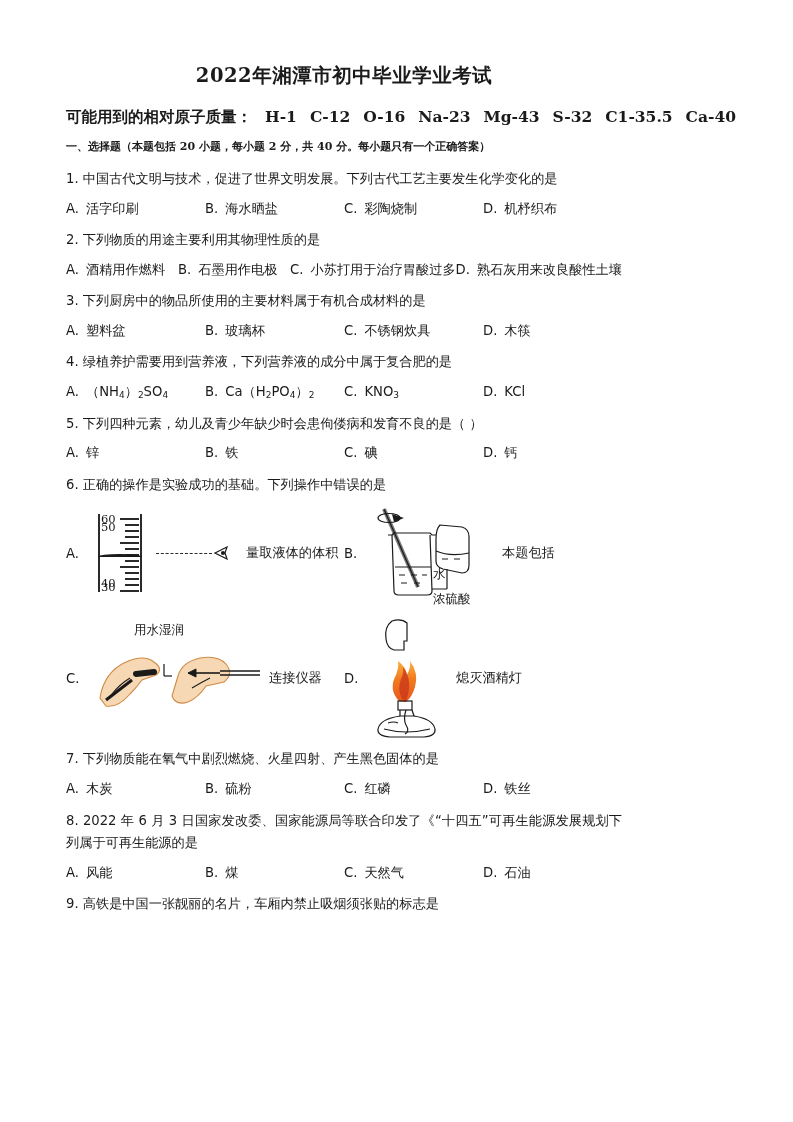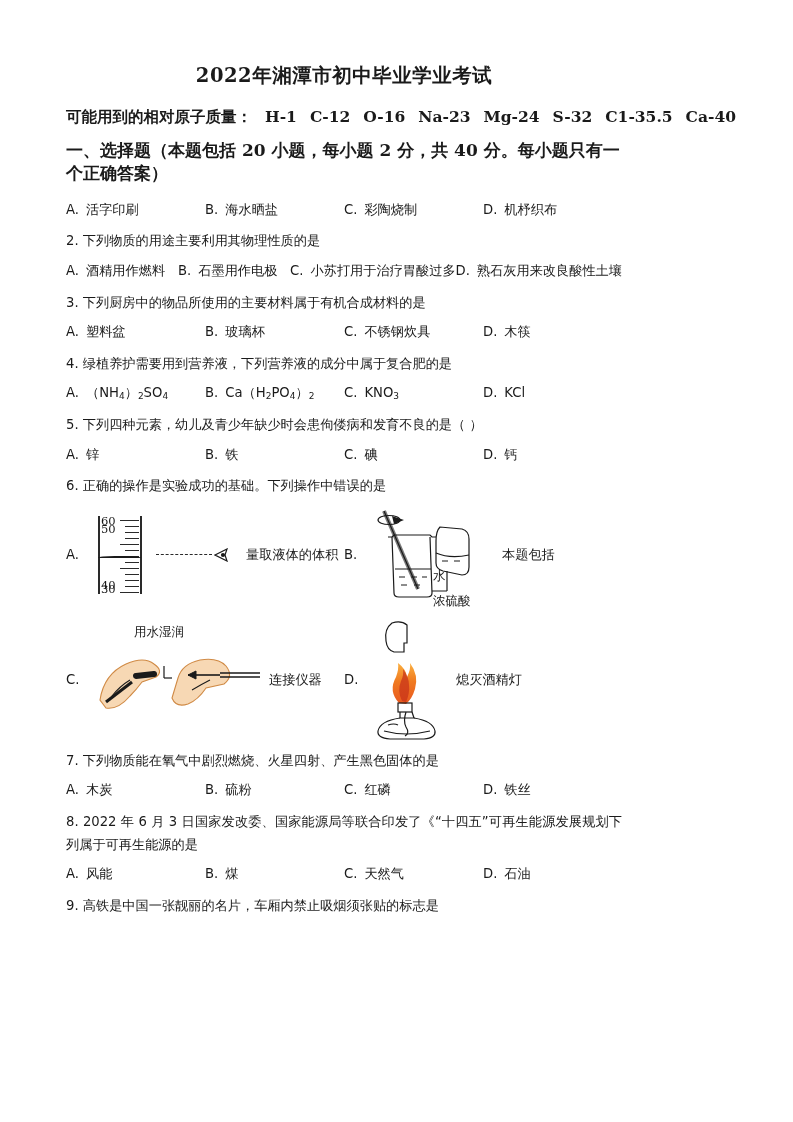--- a/index.html
+++ b/index.html
@@ -14,21 +14,21 @@
   .doc-title{
     text-align:center;font-weight:bold;font-size:19.5px;letter-spacing:.5px;
     margin:0 0 18px 0;font-family:"DejaVu Serif","Liberation Serif",serif;
   }
   .atomic-line{
     font-weight:bold;font-size:15.5px;margin:0 0 11px 0;white-space:nowrap;
     font-family:"DejaVu Serif","Liberation Serif",serif;
   }
   .atomic-line .masses span{margin-left:13px;}
   .section-head{
-    font-weight:bold;font-size:17px;margin:0 0 14px 0;
+    font-weight:bold;font-size:11px;margin:0 0 14px 0;
     font-family:"DejaVu Serif","Liberation Serif",serif;
   }
 
   .q{margin:0 0 9px 0;}
   .q-stem{font-size:13.2px;line-height:1.72;margin:0 0 7px 0;}
   .q-stem.wrap{text-align:justify;}
 
   .opts{display:flex;font-size:13.2px;line-height:1.7;margin:0 0 9px 0;}
   .opts.cols4 .opt{width:25%;}
   .opts.cols2 .opt{width:50%;}
@@ -75,27 +75,28 @@
   .lamp svg{position:absolute;left:0;top:0;}
 </style>
 </head>
 <body>
 
 <div class="page">
 
   <div class="doc-title">2022年湘潭市初中毕业学业考试</div>
 
   <div class="atomic-line">
-    <span>可能用到的相对原子质量：</span><span class="masses" id="masses"><span>H-1</span><span>C-12</span><span>O-16</span><span>Na-23</span><span>Mg-24</span><span>S-32</span><span>C1-35.5</span><span>Ca-40</span></span>
+    <span>可能用到的相对原子质量：</span><span class="masses" id="masses"><span>H-1</span><span>C-12</span><span>O-16</span><span>Na-23</span><span>Mg-43</span><span>S-32</span><span>C1-35.5</span><span>Ca-40</span></span>
   </div>
 
   <div class="section-head">一、选择题（本题包括 20 小题，每小题 2 分，共 40 分。每小题只有一个正确答案）</div>
 
   <div id="questions">
       <div class="q">
+        <div class="q-stem">1. 中国古代文明与技术，促进了世界文明发展。下列古代工艺主要发生化学变化的是</div>
         <div class="opts cols4">
           <div class="opt">
             <span class="lbl">A.</span>
             <span class="txt">活字印刷</span>
           </div>
           <div class="opt">
             <span class="lbl">B.</span>
             <span class="txt">海水晒盐</span>
           </div>
           <div class="opt">

